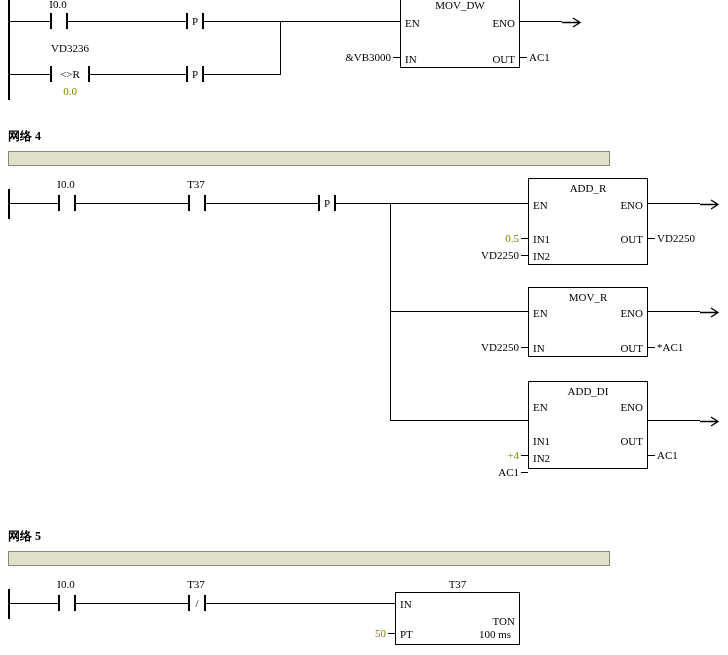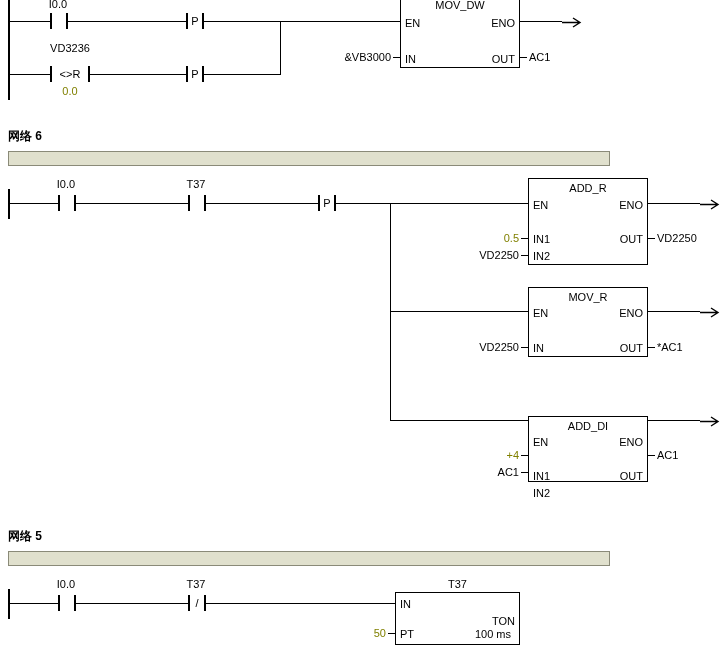--- a/index.html
+++ b/index.html
@@ -1,17 +1,17 @@
 <!DOCTYPE html>
 <html><head>
 <meta charset="utf-8">
 <style>
   html,body{margin:0;padding:0;background:#fff;}
   #screen{position:relative;width:728px;height:655px;background:#ffffff;overflow:hidden;
-          font-family:Liberation Sans, sans-serif;color:#000;}
+          font-family:Liberation Serif, serif;color:#000;}
   .h{position:absolute;height:1px;background:#000;}
   .v{position:absolute;width:1px;background:#000;}
   .rail{position:absolute;width:2px;background:#000;}
   .lbl{position:absolute;font-size:11px;line-height:12px;white-space:nowrap;}
   .center{text-align:center;}
   .right{text-align:right;}
   .const{color:#808000;}
   .contact{position:absolute;}
   .contact .b{position:absolute;top:0;width:2px;height:100%;background:#000;}
   .contact .ct{position:absolute;left:2px;right:2px;top:50%;transform:translateY(-50%);
@@ -76,21 +76,21 @@
     <div class="lbl" style="left:529px;top:51px">AC1</div>
     <div class="h" style="left:520px;top:21px;width:42px"></div>
     <div class="arrow" style="left:562px;top:15px">
       <svg width="24" height="13" viewBox="0 0 24 13">
         <path d="M0 6.5 H17 M11 2 L18 6.5 L11 11" fill="none" stroke="#000" stroke-width="1.4"></path>
       </svg>
     </div>
   </div>
 
   <div>
-    <div class="ntitle" style="left:8px;top:130px">网络 6</div>
+    <div class="ntitle" style="left:8px;top:130px">网络 4</div>
     <div class="cmt" style="left:8px;top:151px;width:600px"></div>
     <div class="rail" style="left:8px;top:189px;height:30px"></div>
 
     <div class="h" style="left:8px;top:203px;width:50px"></div>
     <div class="lbl center" style="left:36px;top:178px;width:60px">I0.0</div>
     <div class="contact" style="left:58px;top:195px;width:18px;height:16px">
       <i class="b" style="left:0"></i>
       <i class="b" style="right:0"></i>
     </div>
     <div class="h" style="left:76px;top:203px;width:112px"></div>
@@ -142,21 +142,21 @@
     <div class="h" style="left:521px;top:347px;width:7px"></div>
     <div class="h" style="left:648px;top:347px;width:7px"></div>
     <div class="lbl" style="left:657px;top:341px">*AC1</div>
     <div class="h" style="left:648px;top:311px;width:52px"></div>
     <div class="arrow" style="left:700px;top:305px">
       <svg width="24" height="13" viewBox="0 0 24 13">
         <path d="M0 6.5 H17 M11 2 L18 6.5 L11 11" fill="none" stroke="#000" stroke-width="1.4"></path>
       </svg>
     </div>
 
-    <div class="fbox" style="left:528px;top:416px;width:120px;height:66px">
+    <div class="fbox" style="left:528px;top:381px;width:120px;height:88px">
       <span class="ti">ADD_DI</span>
       <span class="pl" style="top:19px">EN</span>
       <span class="pr" style="top:19px">ENO</span>
       <span class="pl" style="top:53px">IN1</span>
       <span class="pr" style="top:53px">OUT</span>
       <span class="pl" style="top:70px">IN2</span>
     </div>
     <div class="lbl right const" style="left:479px;top:449px;width:40px">+4</div>
     <div class="h" style="left:521px;top:455px;width:7px"></div>
     <div class="lbl right" style="left:479px;top:466px;width:40px">AC1</div>

